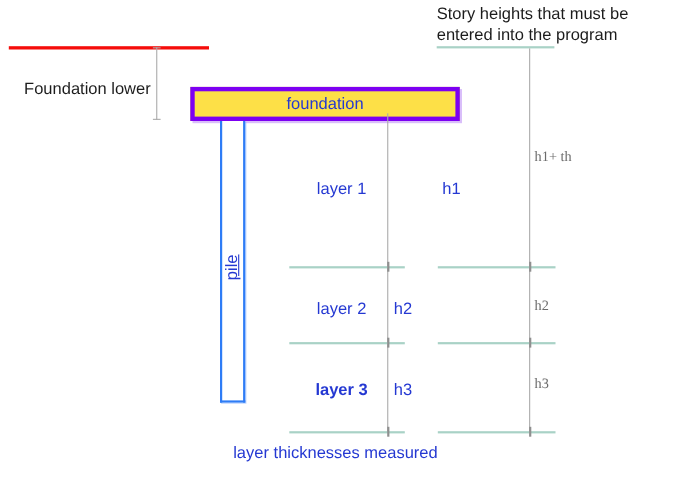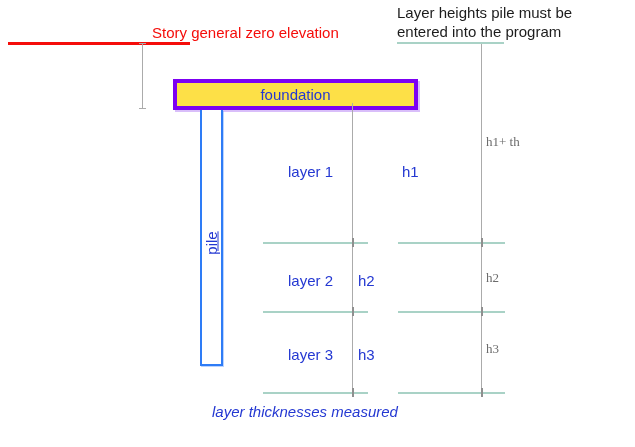--- a/index.html
+++ b/index.html
@@ -48,21 +48,20 @@
   .layer-name { width: 65px; text-align: center; }
   .gray-h {
     color: var(--gray_text);
     font-family: Liberation Serif, serif;
     font-size: 13px; white-space: nowrap;
   }
   .caption {
     left: 212px; top: 402px;
     color: var(--blue_text); font-size: 15px; line-height: 20px;
     white-space: nowrap;
-    font-style: italic;
   }
 
   
   .foundation-rect {
     left: 173px; top: 79px; width: 237px; height: 23px;
     border: 4px solid var(--purple);
     background: #fde047;
     box-shadow: 2px 2px 0 rgba(170, 110, 245, 0.45);
     display: flex; align-items: center; justify-content: center;
   }
@@ -80,30 +79,30 @@
     text-decoration: underline;
     white-space: nowrap;
   }
 </style>
 </head>
 <body>
 
 <div class="canvas">
 
   <div class="abs red-line"></div>
-  <div class="abs story-label">Story general zero elevation</div>
 
   <div class="abs vline left-connector"></div>
   <div class="abs end-tick" style="left:139px; top:43px;"></div>
   <div class="abs end-tick" style="left:139px; top:108px;"></div>
   <div class="abs fnd-lower">
+    <div>Foundation lower</div>
   </div>
 
   <div class="abs top-right-label">
-    <div>Layer heights pile must be</div>
+    <div>Story heights that must be</div>
     <div>entered into the program</div>
   </div>
   <div class="abs teal" style="left:397px; top:42px; width:107px;"></div>
 
   <div class="abs foundation-rect">
     <span class="blue-label">foundation</span>
   </div>
 
   <div class="abs pile-rect"></div>
   <div class="abs pile-label">pile</div>
@@ -126,21 +125,21 @@
   <div class="abs cross-tick" style="left:481px; top:238px;"></div>
   <div class="abs cross-tick" style="left:481px; top:307px;"></div>
   <div class="abs cross-tick" style="left:481px; top:388px;"></div>
 
   <div class="abs blue-label layer-name" style="left:278px; top:163px;">layer 1</div>
   <div class="abs blue-label" style="left:358px; top:163px;margin-left:44px;">h1</div>
 
   <div class="abs blue-label layer-name" style="left:278px; top:272px;">layer 2</div>
   <div class="abs blue-label" style="left:358px; top:272px;">h2</div>
 
-  <div class="abs blue-label layer-name" style="left:278px; top:346px;">layer 3</div>
+  <div class="abs blue-label layer-name" style="left:278px; top:346px;font-weight:bold;">layer 3</div>
   <div class="abs blue-label" style="left:358px; top:346px;">h3</div>
 
   <div class="abs gray-h" style="left:486px; top:134px;">h1+ th</div>
   <div class="abs gray-h" style="left:486px; top:270px;">h2</div>
   <div class="abs gray-h" style="left:486px; top:341px;">h3</div>
 
   <div class="abs caption">
     <div>layer thicknesses measured</div>
   </div>
 

